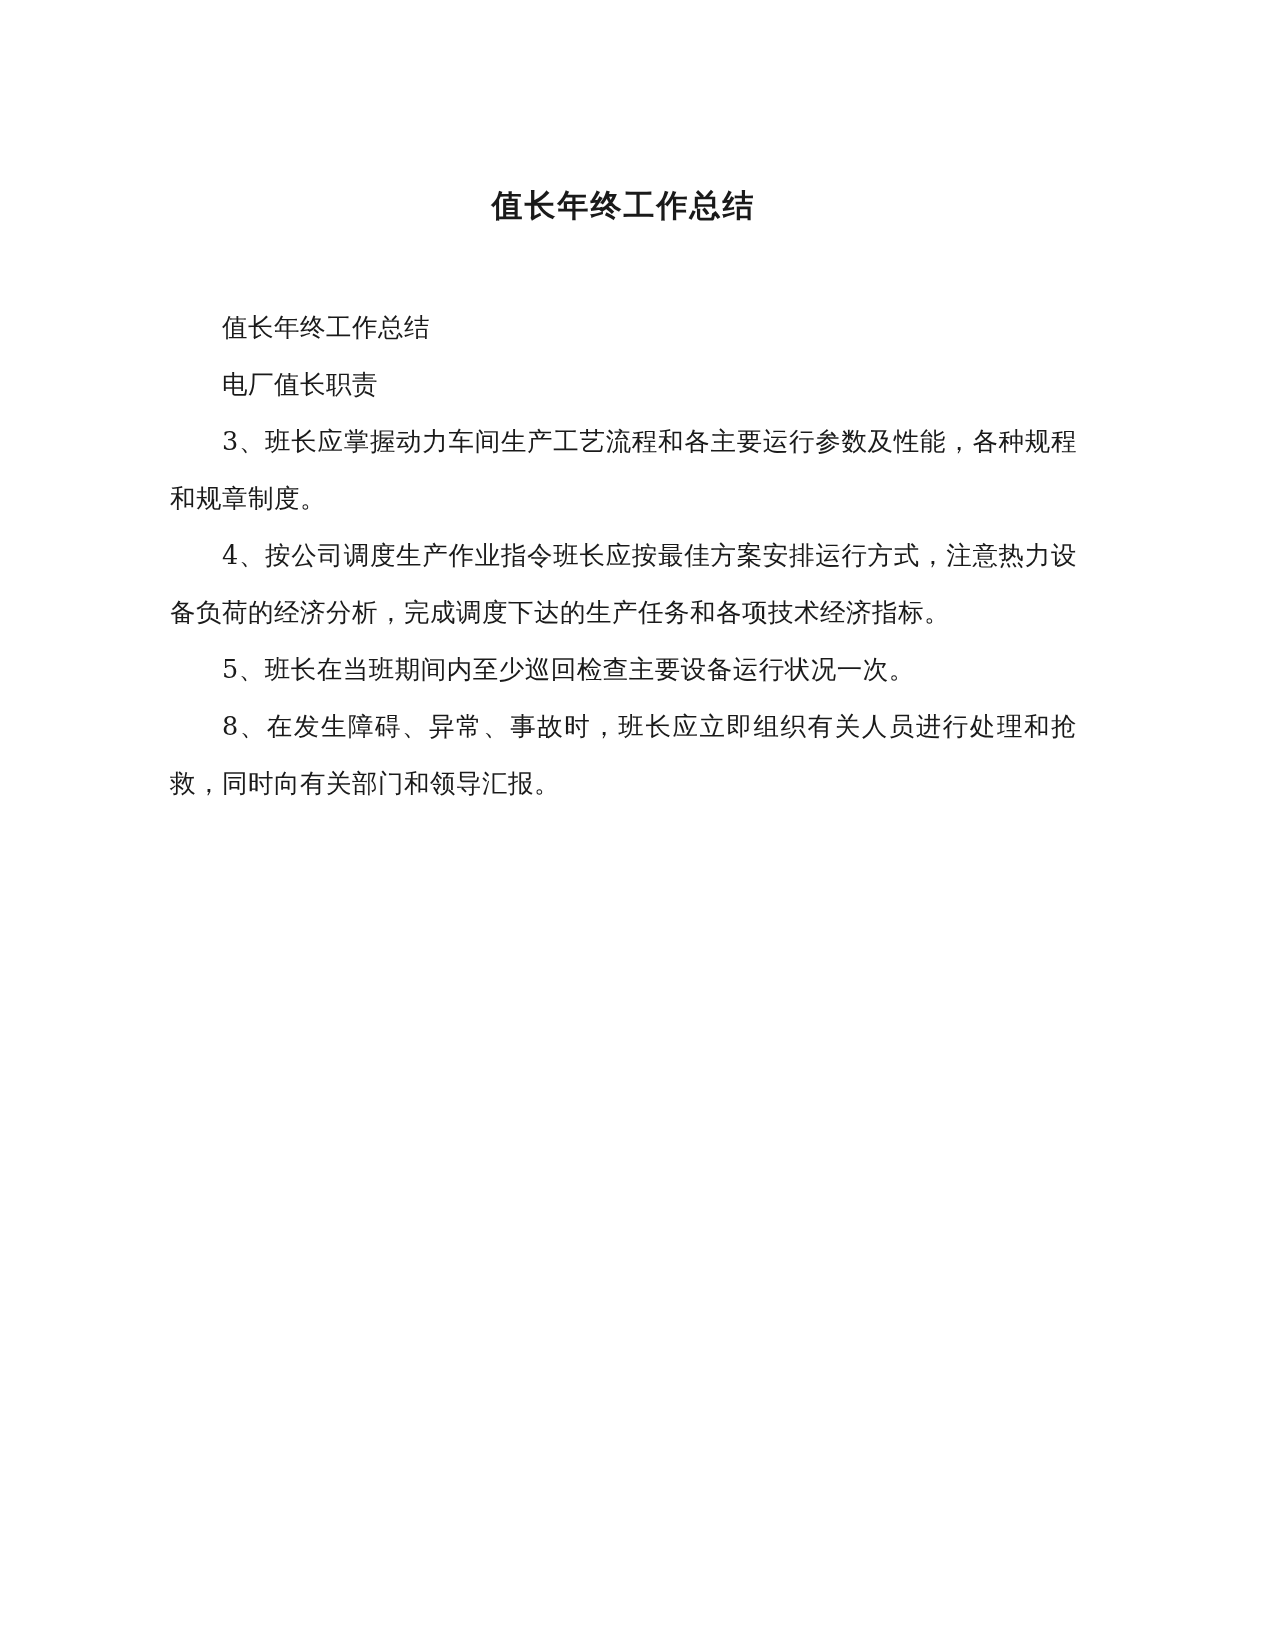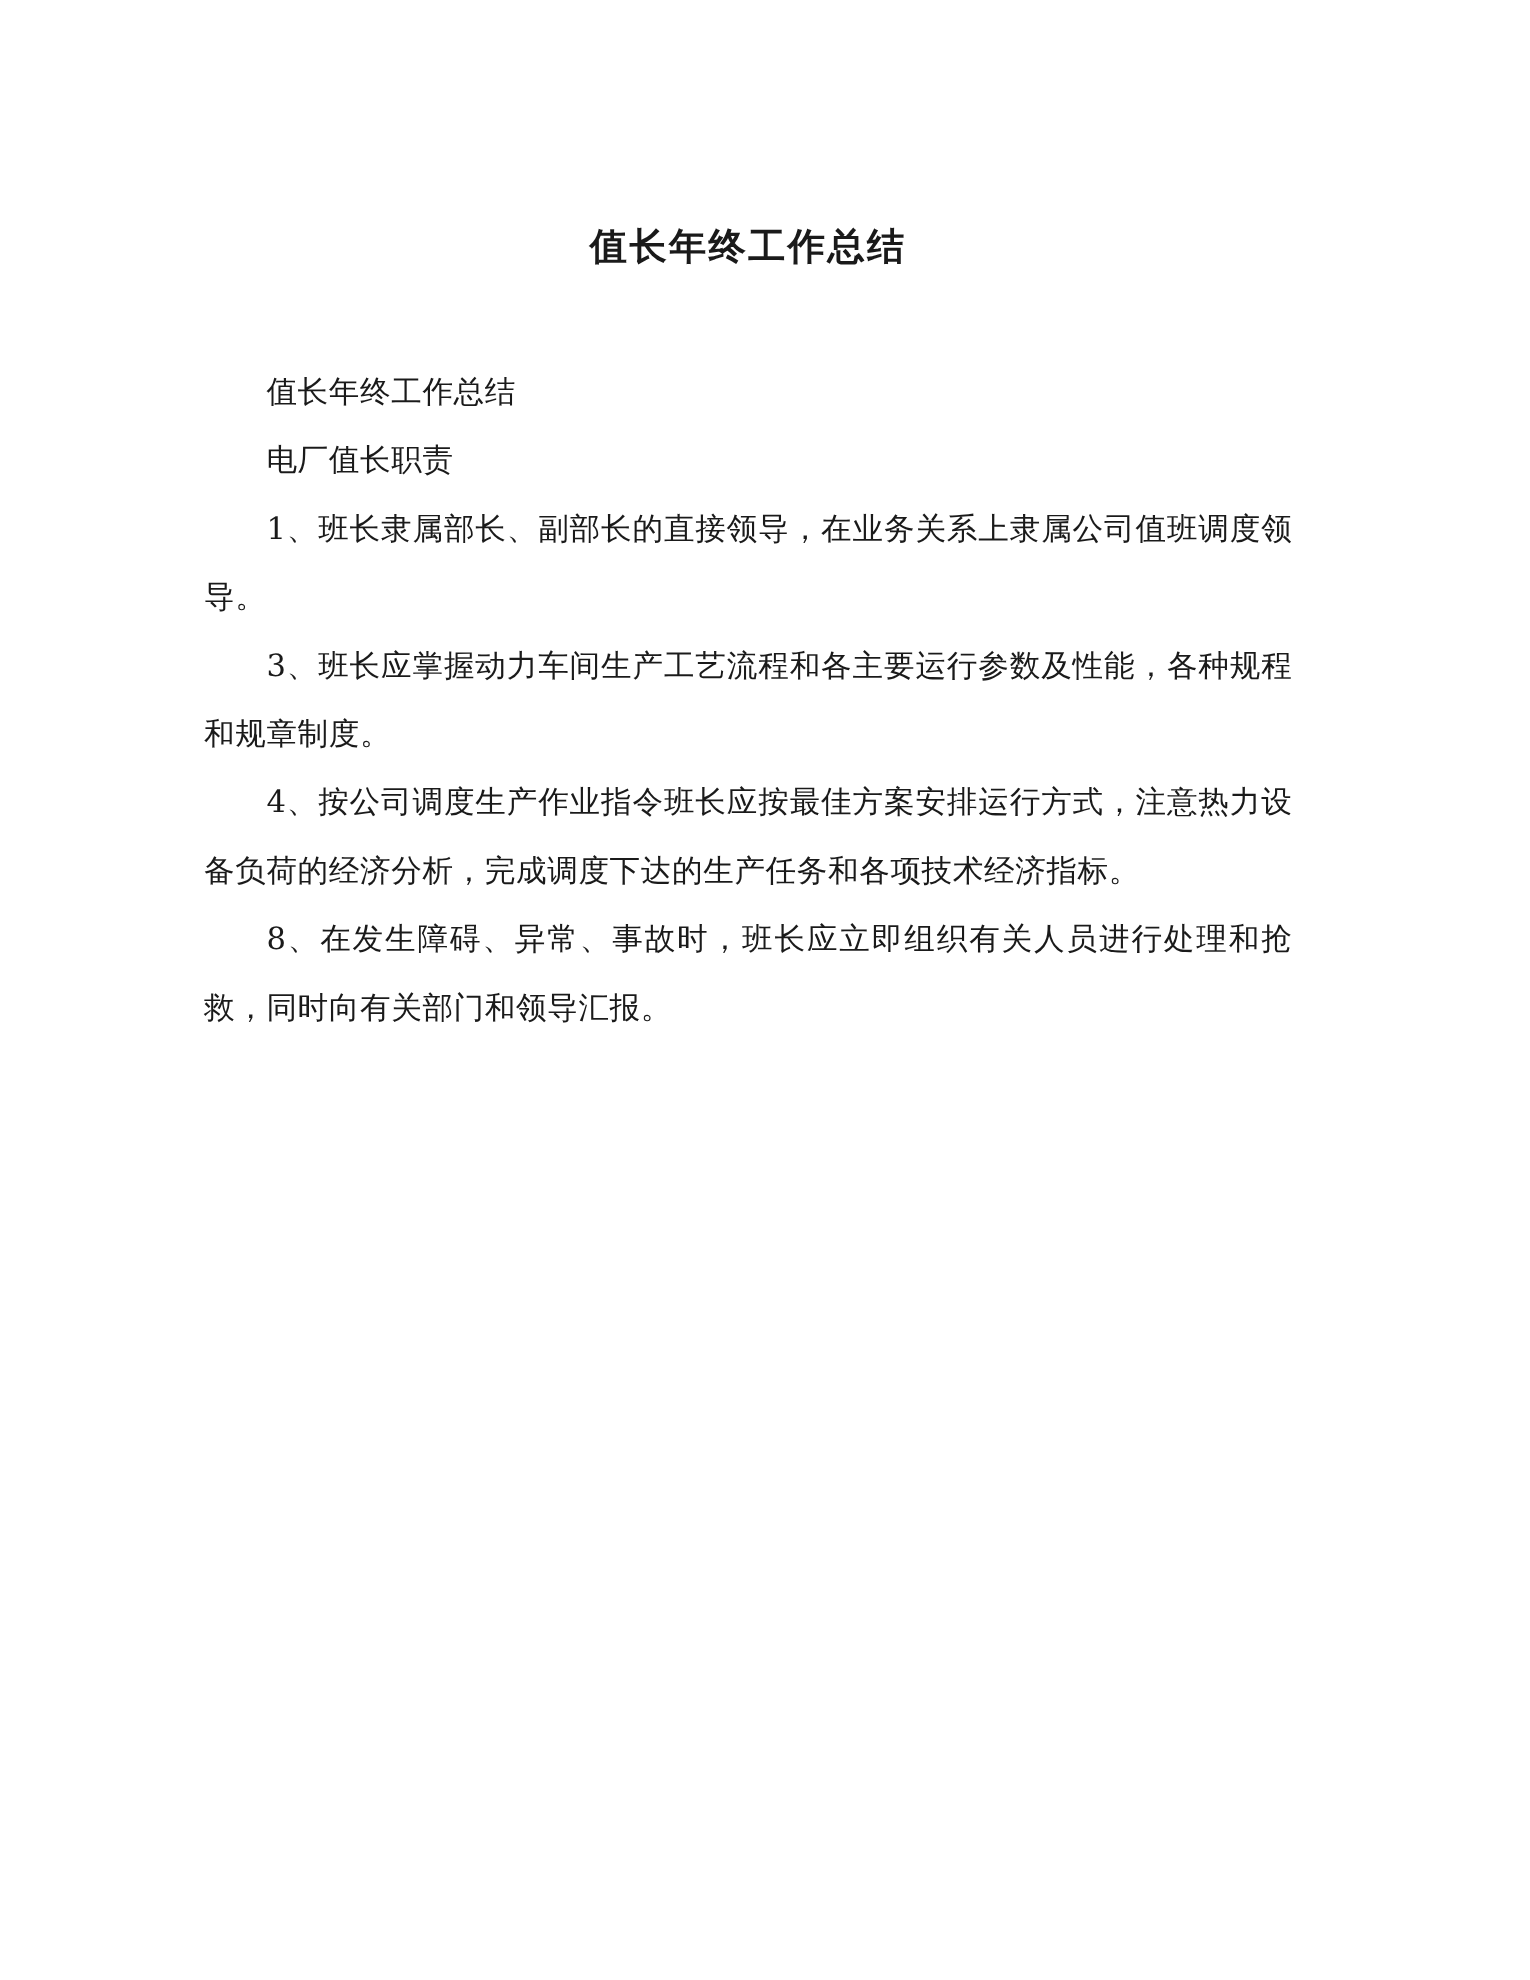--- a/index.html
+++ b/index.html
@@ -40,18 +40,18 @@
 </style>
 </head>
 <body>
 
 <div class="page">
 
   <h1 class="doc-title">值长年终工作总结</h1>
 
   <p class="para">值长年终工作总结</p>
   <p class="para">电厂值长职责</p>
-  <p class="para">1、班长隶属部长、副部长的直接领导，在业务关系上隶属公司值班调度领导。</p>
   <p class="para">3、班长应掌握动力车间生产工艺流程和各主要运行参数及性能，各种规程和规章制度。</p>
   <p class="para">4、按公司调度生产作业指令班长应按最佳方案安排运行方式，注意热力设备负荷的经济分析，完成调度下达的生产任务和各项技术经济指标。</p>
+  <p class="para">5、班长在当班期间内至少巡回检查主要设备运行状况一次。</p>
   <p class="para">8、在发生障碍、异常、事故时，班长应立即组织有关人员进行处理和抢救，同时向有关部门和领导汇报。</p>
 
 </div>
 
 </body></html>

